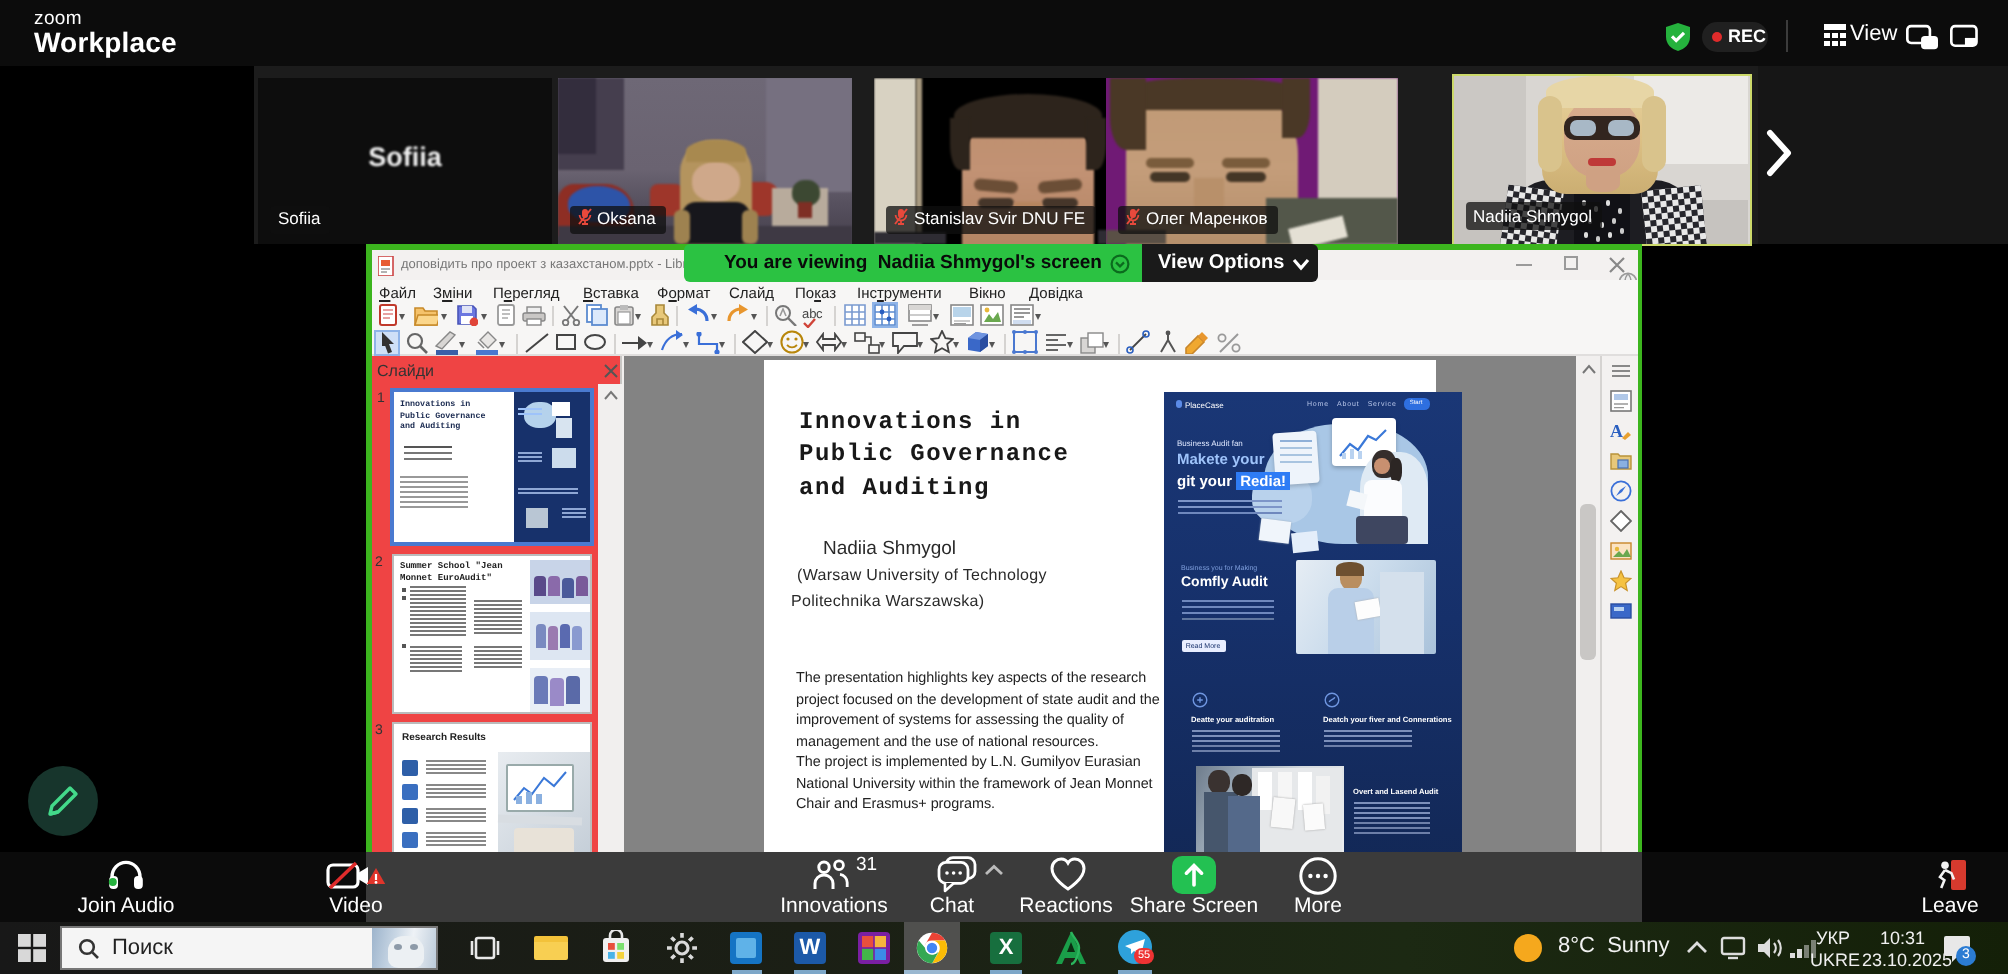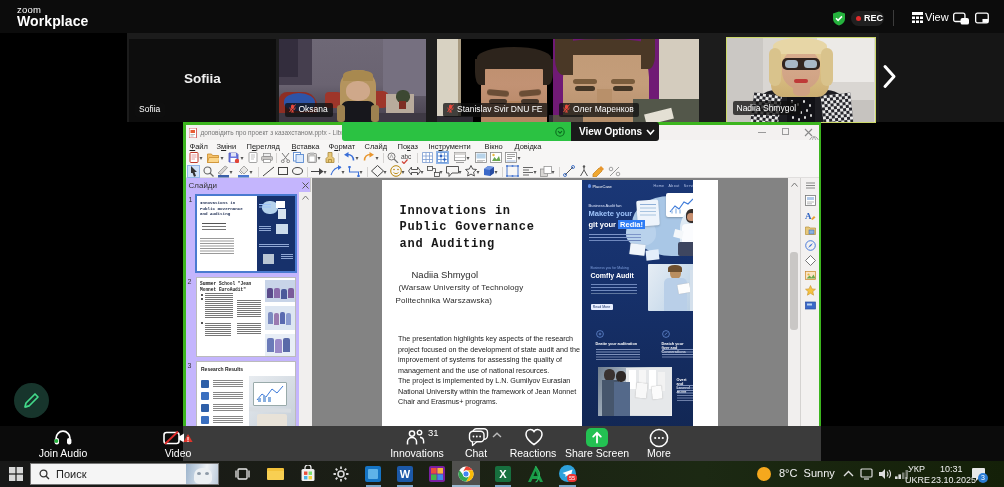--- a/index.html
+++ b/index.html
@@ -421,21 +421,21 @@
             <path d="M7 3l2-2 3 3-2 2z" fill="#e8962e"></path>
           </svg>
           <svg class="abs" style="left:422px;top:1px" width="13" height="11" viewBox="0 0 13 11">
             <path d="M2 10L11 1" stroke="#999" stroke-width="1"></path>
             <circle cx="3" cy="3" r="1.8" fill="none" stroke="#999" stroke-width=".9"></circle>
             <circle cx="10" cy="8" r="1.8" fill="none" stroke="#999" stroke-width=".9"></circle>
           </svg>
 
   </div>
 
-  <div class="abs" style="left:0;top:53.5px;width:125px;height:280.5px;background:#c4b5fd;border-right:1px solid #c8c6c4">
+  <div class="abs" style="left:0;top:53.5px;width:125px;height:280.5px;background:#ef4444;border-right:1px solid #c8c6c4">
     <div class="abs" style="left:3px;top:3px;font-size:8px;color:#333">Слайди</div>
     <svg class="abs" style="left:116px;top:4px" width="7" height="7" viewBox="0 0 7 7">
             <path d="M0.5 0.5l6 6M6.5 0.5l-6 6" stroke="#555" stroke-width="1"></path>
           </svg>
     <div class="abs" style="left:113.5px;top:14px;width:11.5px;height:266px;background:#f1efee">
       <svg class="abs" style="left:2.5px;top:3px" width="7" height="5" viewBox="0 0 7 5">
               <path d="M0.5 4.5L3.5 1l3 3.5" stroke="#777" stroke-width="1" fill="none"></path>
             </svg>
     </div>
     <div class="abs" style="left:3px;top:18px;font-size:7px;color:#333">1</div>
@@ -498,21 +498,21 @@
     <div class="abs" style="left:16.5px;top:103.5px;font-size:8px;color:#2a2a2a;letter-spacing:.15px">(Warsaw University of Technology</div>
     <div class="abs" style="left:13.5px;top:116px;font-size:8px;color:#2a2a2a;letter-spacing:.15px">Politechnika Warszawska)</div>
     <div class="abs" style="left:16px;top:154.5px;font-size:7.2px;line-height:10.55px;color:#222;white-space:pre;letter-spacing:-.02px">The presentation highlights key aspects of the research
 project focused on the development of state audit and the
 improvement of systems for assessing the quality of
 management and the use of national resources.
 The project is implemented by L.N. Gumilyov Eurasian
 National University within the framework of Jean Monnet
 Chair and Erasmus+ programs.</div>
 
-    <div class="abs" id="broch" style="left:199.5px;top:0;width:111px;height:252.5px;background:linear-gradient(180deg,#1a3776 0%,#16306a 45%,#122754 100%);overflow:hidden">
+    <div class="abs" id="broch" style="left:199.5px;top:16px;width:149px;height:252.5px;background:linear-gradient(180deg,#1a3776 0%,#16306a 45%,#122754 100%);overflow:hidden">
       <div class="abs" style="left:6px;top:4.5px;width:3.5px;height:3.5px;border-radius:50%;background:#5b8be8"></div>
       <div class="abs" style="left:11px;top:4px;font-size:4px;color:#fff">PlaceCase</div>
       <div class="abs" style="left:72px;top:4.5px;font-size:3.5px;color:#b9c7ea;letter-spacing:.4px">Home&nbsp;&nbsp;&nbsp;About&nbsp;&nbsp;&nbsp;Service</div>
       <div class="abs" style="left:120px;top:3.5px;width:13px;height:5.5px;border-radius:2.75px;background:#2e6fe0;font-size:3px;color:#fff;text-align:center;line-height:5.5px">Start</div>
 
       <div class="abs" style="left:50px;top:16px;width:82px;height:60px;background:#a9c7e6;border-radius:46% 44% 40% 48%"></div>
       <div class="abs" style="left:44px;top:40px;width:30px;height:26px;background:#b9d2ec;border-radius:45%"></div>
       <div class="abs" style="left:55px;top:20px;width:22px;height:26px;background:#eef4fb;border-radius:2px;transform:rotate(-4deg);box-shadow:0 1px 2px rgba(0,0,0,.2)"></div>
       <div class="abs" style="left:58px;top:24px;width:16px;height:1.2px;background:#8fb0d8;box-shadow:0 3.5px 0 #a8c4e0,0 7px 0 #a8c4e0,0 10.5px 0 #a8c4e0"></div>
       <div class="abs" style="left:84px;top:13px;width:32px;height:24px;background:#fff;border-radius:2px;box-shadow:0 1px 2px rgba(0,0,0,.25)"></div>
@@ -617,20 +617,21 @@
           </svg>
     <svg class="abs" style="left:3.5px;top:122px" width="11" height="11" viewBox="0 0 11 11">
             <rect x="0.5" y="2" width="10" height="7" fill="#3a68c8" stroke="#2a4da0" stroke-width=".7"></rect>
             <rect x="2" y="3.5" width="5" height="2" fill="#b9d2f0"></rect>
           </svg>
   </div>
 </div>
     </div>
 <div class="abs" id="banner">
   <div class="abs" style="left:0;top:0;width:229px;height:19px;background:#2bc242;border-radius:3px 0 0 3px">
+    <div class="abs" style="left:20px;top:4px;font-size:9.5px;font-weight:700;color:#0a0a0a;white-space:nowrap">You are viewing&nbsp; Nadiia Shmygol's screen</div>
     <svg class="abs" style="left:213px;top:4.5px" width="10" height="10" viewBox="0 0 10 10">
           <circle cx="5" cy="5" r="4.2" fill="none" stroke="#0b6b1e" stroke-width="1.1"></circle>
           <path d="M3 4.2l2 2 2-2" stroke="#0b6b1e" stroke-width="1.1" fill="none"></path>
         </svg>
   </div>
   <div class="abs" style="left:229px;top:0;width:88px;height:19px;background:#1a1a1a;border-radius:0 3px 3px 0">
     <div class="abs" style="left:8px;top:3.5px;font-size:10px;font-weight:700;color:#fff;white-space:nowrap">View Options</div>
     <svg class="abs" style="left:75px;top:6.5px" width="9" height="7" viewBox="0 0 9 7">
           <path d="M1 1l3.5 4L8 1" stroke="#fff" stroke-width="1.6" fill="none"></path>
         </svg>
@@ -705,20 +706,28 @@
   <div class="zbtn" style="left:633px;width:52px">
     <svg class="abs" style="left:16px;top:2px" width="20" height="20" viewBox="0 0 20 20">
           <circle cx="10" cy="10" r="8.6" stroke="#fff" stroke-width="1.5" fill="none"></circle>
           <circle cx="6.2" cy="10" r="1.1" fill="#fff"></circle>
           <circle cx="10" cy="10" r="1.1" fill="#fff"></circle>
           <circle cx="13.8" cy="10" r="1.1" fill="#fff"></circle>
         </svg>
     <div class="zlab">More</div>
   </div>
 
+  <div class="zbtn" style="left:945px;width:60px">
+    <svg class="abs" style="left:22px;top:3px" width="17" height="17" viewBox="0 0 17 17">
+          <rect x="8.5" y="1" width="7.5" height="15" rx="1" fill="#d63a2e"></rect>
+          <circle cx="5.5" cy="3.6" r="1.9" fill="#f2f2f2"></circle>
+          <path d="M5.5 6L3 9.5l2.2 1.6L3.6 15M5.5 6l3.2 1.6 1.3 3.2" stroke="#f2f2f2" stroke-width="1.3" fill="none"></path>
+        </svg>
+    <div class="zlab">Leave</div>
+  </div>
 </div>
 <div class="abs" id="pencil" style="left:14px;top:383px;width:35px;height:35px;border-radius:50%;background:#17352c">
   <svg class="abs" style="left:8px;top:8px" width="19" height="19" viewBox="0 0 19 19">
         <path d="M3 16l1-4L13 3l3 3-9 9z" fill="none" stroke="#43d98a" stroke-width="1.7" stroke-linejoin="round"></path>
         <path d="M3 16l4-1" stroke="#43d98a" stroke-width="1.7"></path>
       </svg>
 </div>
 <div class="abs" id="taskbar">
   <svg class="abs" style="left:9px;top:6px" width="14" height="14" viewBox="0 0 14 14">
         <rect x="0" y="0" width="6.4" height="6.4" fill="#d8d8d8"></rect>

